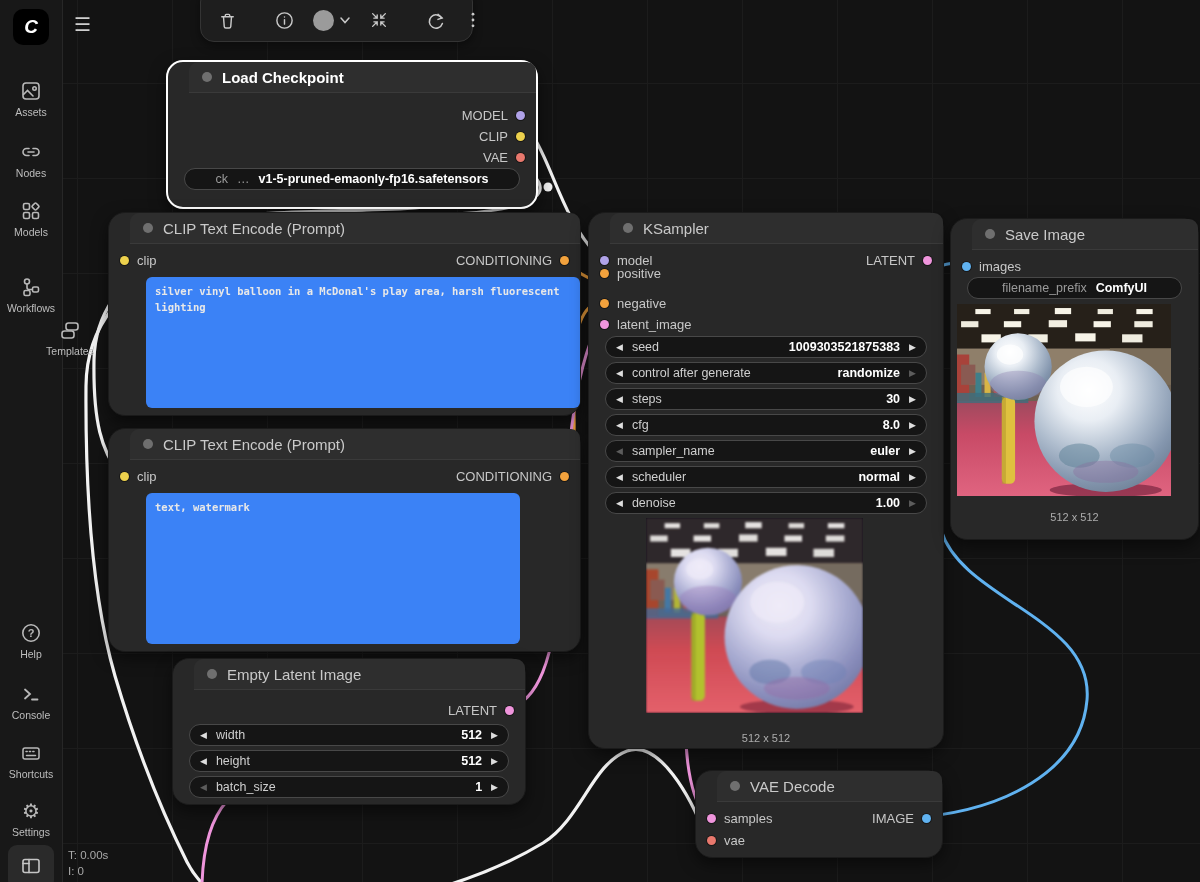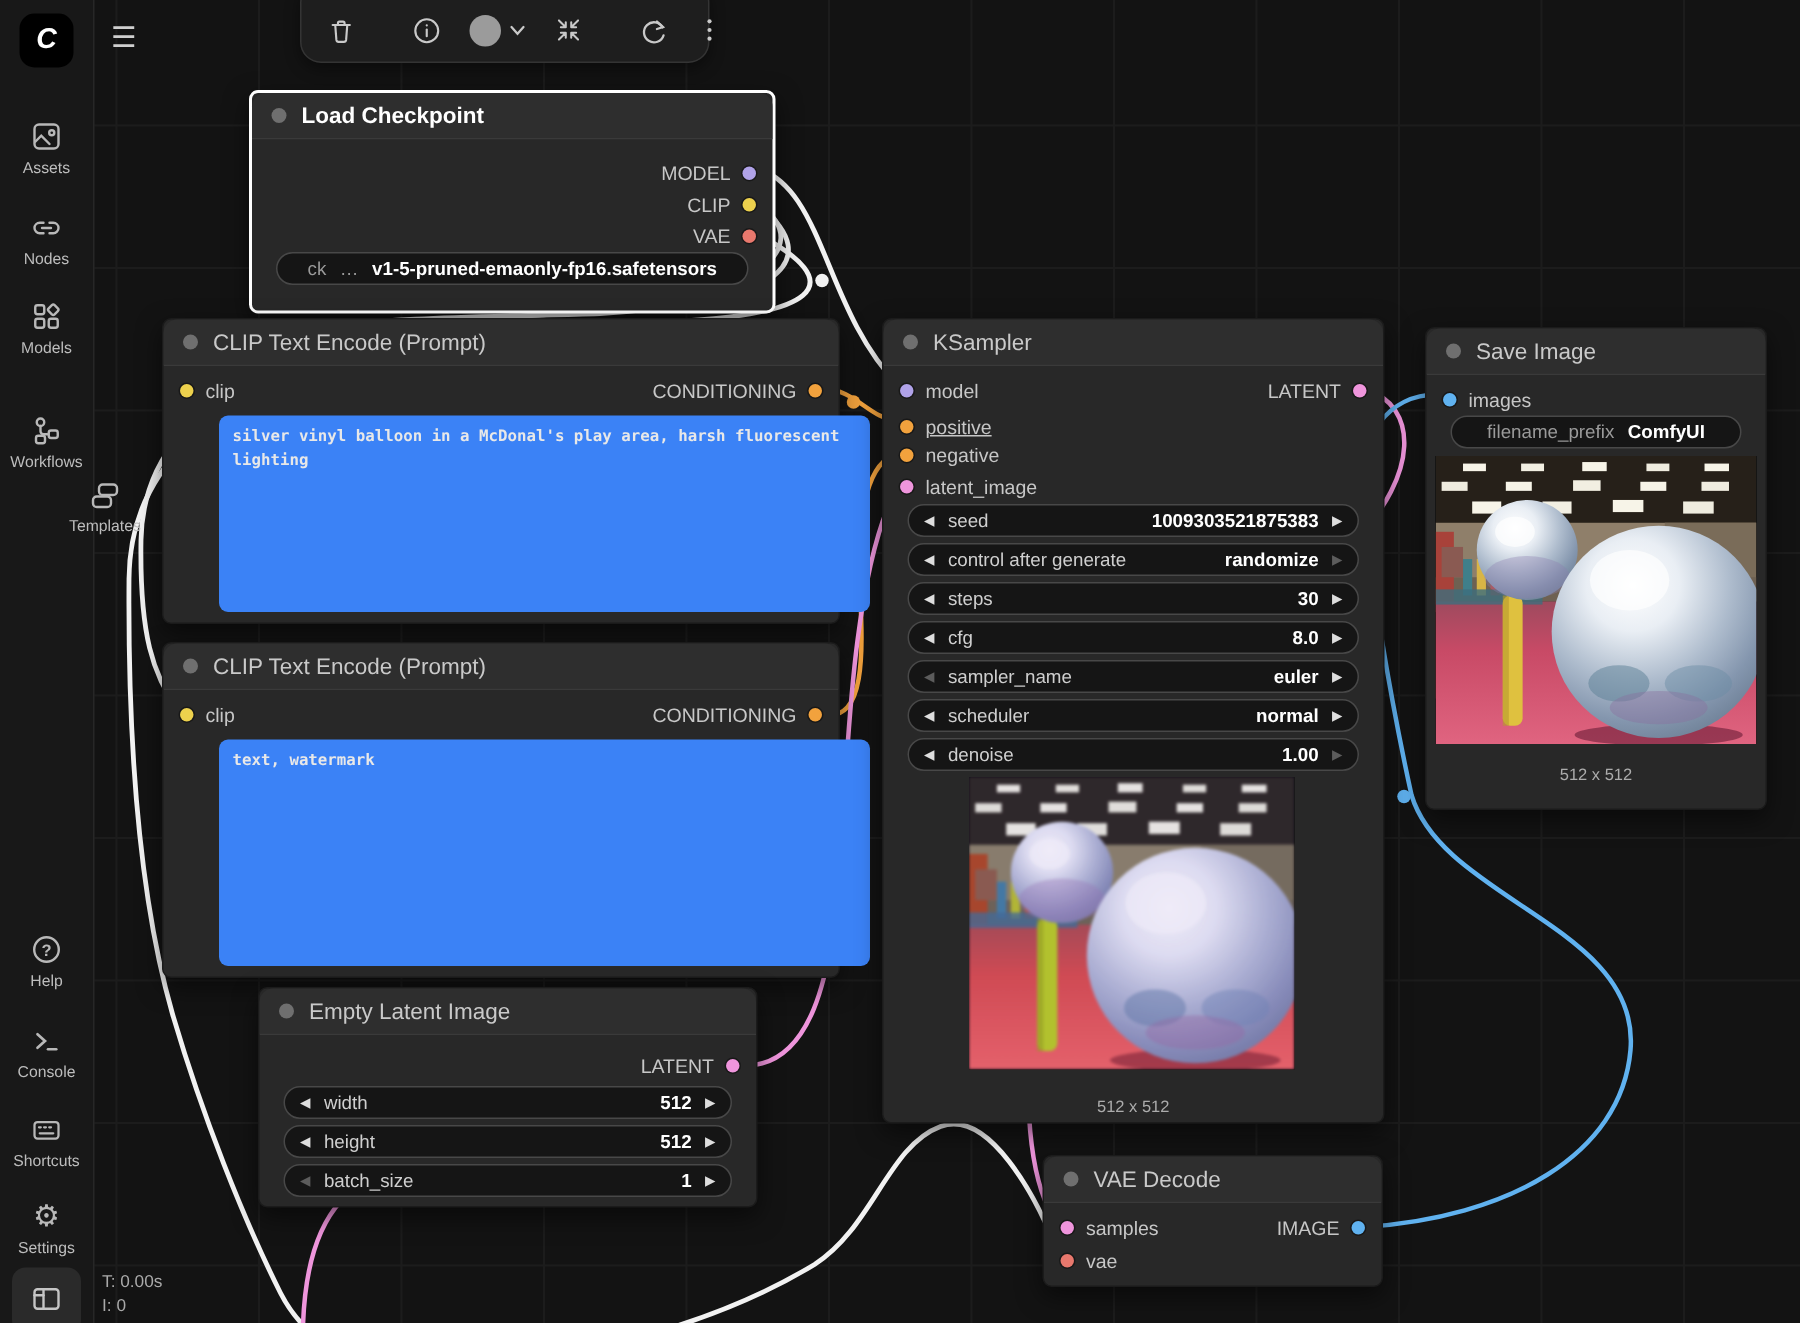--- a/index.html
+++ b/index.html
@@ -4,22 +4,22 @@
 <style>
   html,body{margin:0;padding:0;background:#0e0e0e;font-family:"Liberation Sans",sans-serif;}
   #stage{position:relative;width:1200px;height:882px;overflow:hidden;
     background-color:#131313;
     background-image:linear-gradient(#1c1c1c 1px,transparent 1px),linear-gradient(90deg,#1c1c1c 1px,transparent 1px);
     background-size:95px 95px;background-position:-18px -12px;}
   
   svg.wires{position:absolute;left:0;top:0;z-index:1;}
   svg.wires path{fill:none;stroke-linecap:round;}
   
-  .node{position:absolute;background:#282828;border:1px solid #1b1b1b;border-radius:6px;
-    box-shadow:0 6px 16px rgba(0,0,0,.5);z-index:2;}
+  .node{position:absolute;background:#282828;border:1px solid #1b1b1b;border-radius:17px;
+    box-shadow:0 6px 16px rgba(0,0,0,.5);z-index:2;padding-left:21px;}
   .node.selected{border:2px solid #ffffff;}
   .nhead{height:30px;display:flex;align-items:center;gap:10px;padding:0 13px;background:#2e2e2e;
     border-radius:9px 9px 0 0;border-bottom:1px solid #3a3a3a;}
   .cdot{width:10px;height:10px;border-radius:50%;background:#6f6f6f;flex:0 0 auto;}
   .ntitle{font-size:15px;color:#c9c9c9;white-space:nowrap;}
   .node.selected .ntitle{color:#ffffff;font-weight:600;}
   .slotrow{position:absolute;left:0;right:0;height:20px;display:flex;align-items:center;
     padding:0 11px;box-sizing:border-box;font-size:13px;color:#c7c7c7;gap:8px;}
   .slotrow .grow{flex:1;}
   .sdot{width:9px;height:9px;border-radius:50%;box-shadow:0 0 0 1px rgba(0,0,0,.4);flex:0 0 auto;}
@@ -135,36 +135,36 @@
       <span class="cdot"></span>
       <span class="ntitle">CLIP Text Encode (Prompt)</span>
     </div>
     <div class="slotrow" style="top:37px;">
       <span class="sdot c-clip"></span>
       <span>clip</span>
       <span class="grow"></span>
       <span>CONDITIONING</span>
       <span class="sdot c-cond"></span>
     </div>
-    <div class="prompt" style="left:8px;top:64px;width:434px;height:151px;">text, watermark</div>
+    <div class="prompt" style="left:8px;top:64px;width:374px;height:151px;">text, watermark</div>
   </div>
 
   <div class="node" style="left:588px;top:212px;width:333px;height:535px;">
     <div class="nhead">
       <span class="cdot"></span>
       <span class="ntitle">KSampler</span>
     </div>
     <div class="slotrow" style="top:37px;">
       <span class="sdot c-model"></span>
       <span>model</span>
       <span class="grow"></span>
       <span>LATENT</span>
       <span class="sdot c-latent"></span>
     </div>
-    <div class="slotrow" style="top:61px;text-decoration:underline;">
+    <div class="slotrow" style="top:50px;">
       <span class="sdot c-cond"></span>
       <span>positive</span>
     </div>
     <div class="slotrow" style="top:101px;">
       <span class="sdot c-latent"></span>
       <span>latent_image</span>
     </div>
     <div class="slotrow" style="top:80px;">
       <span class="sdot c-cond"></span>
       <span>negative</span>

